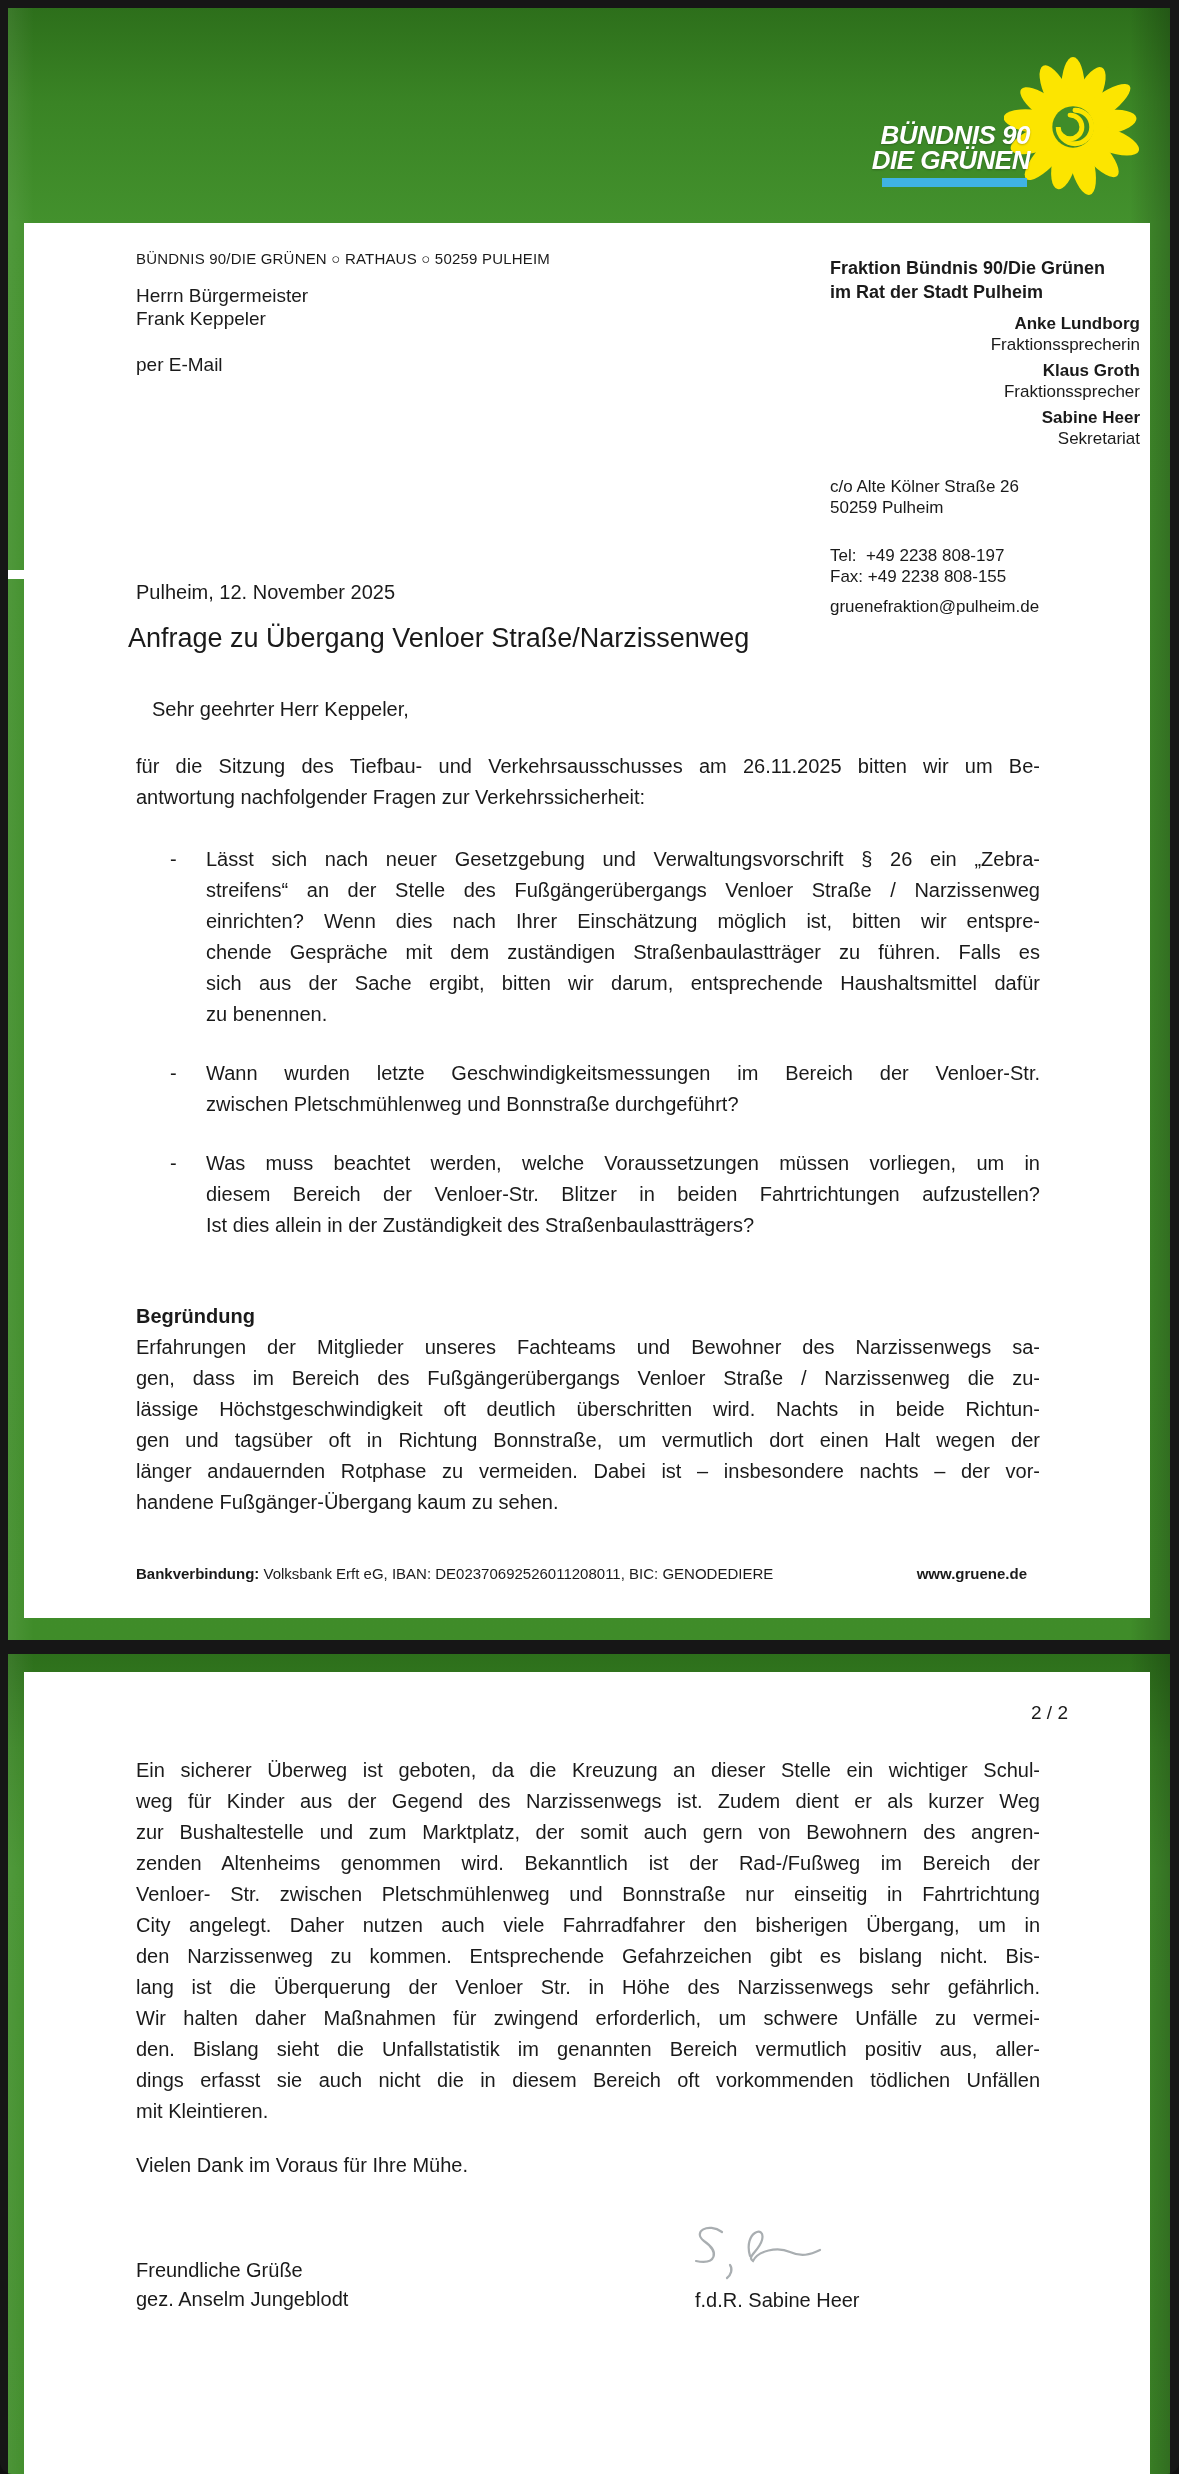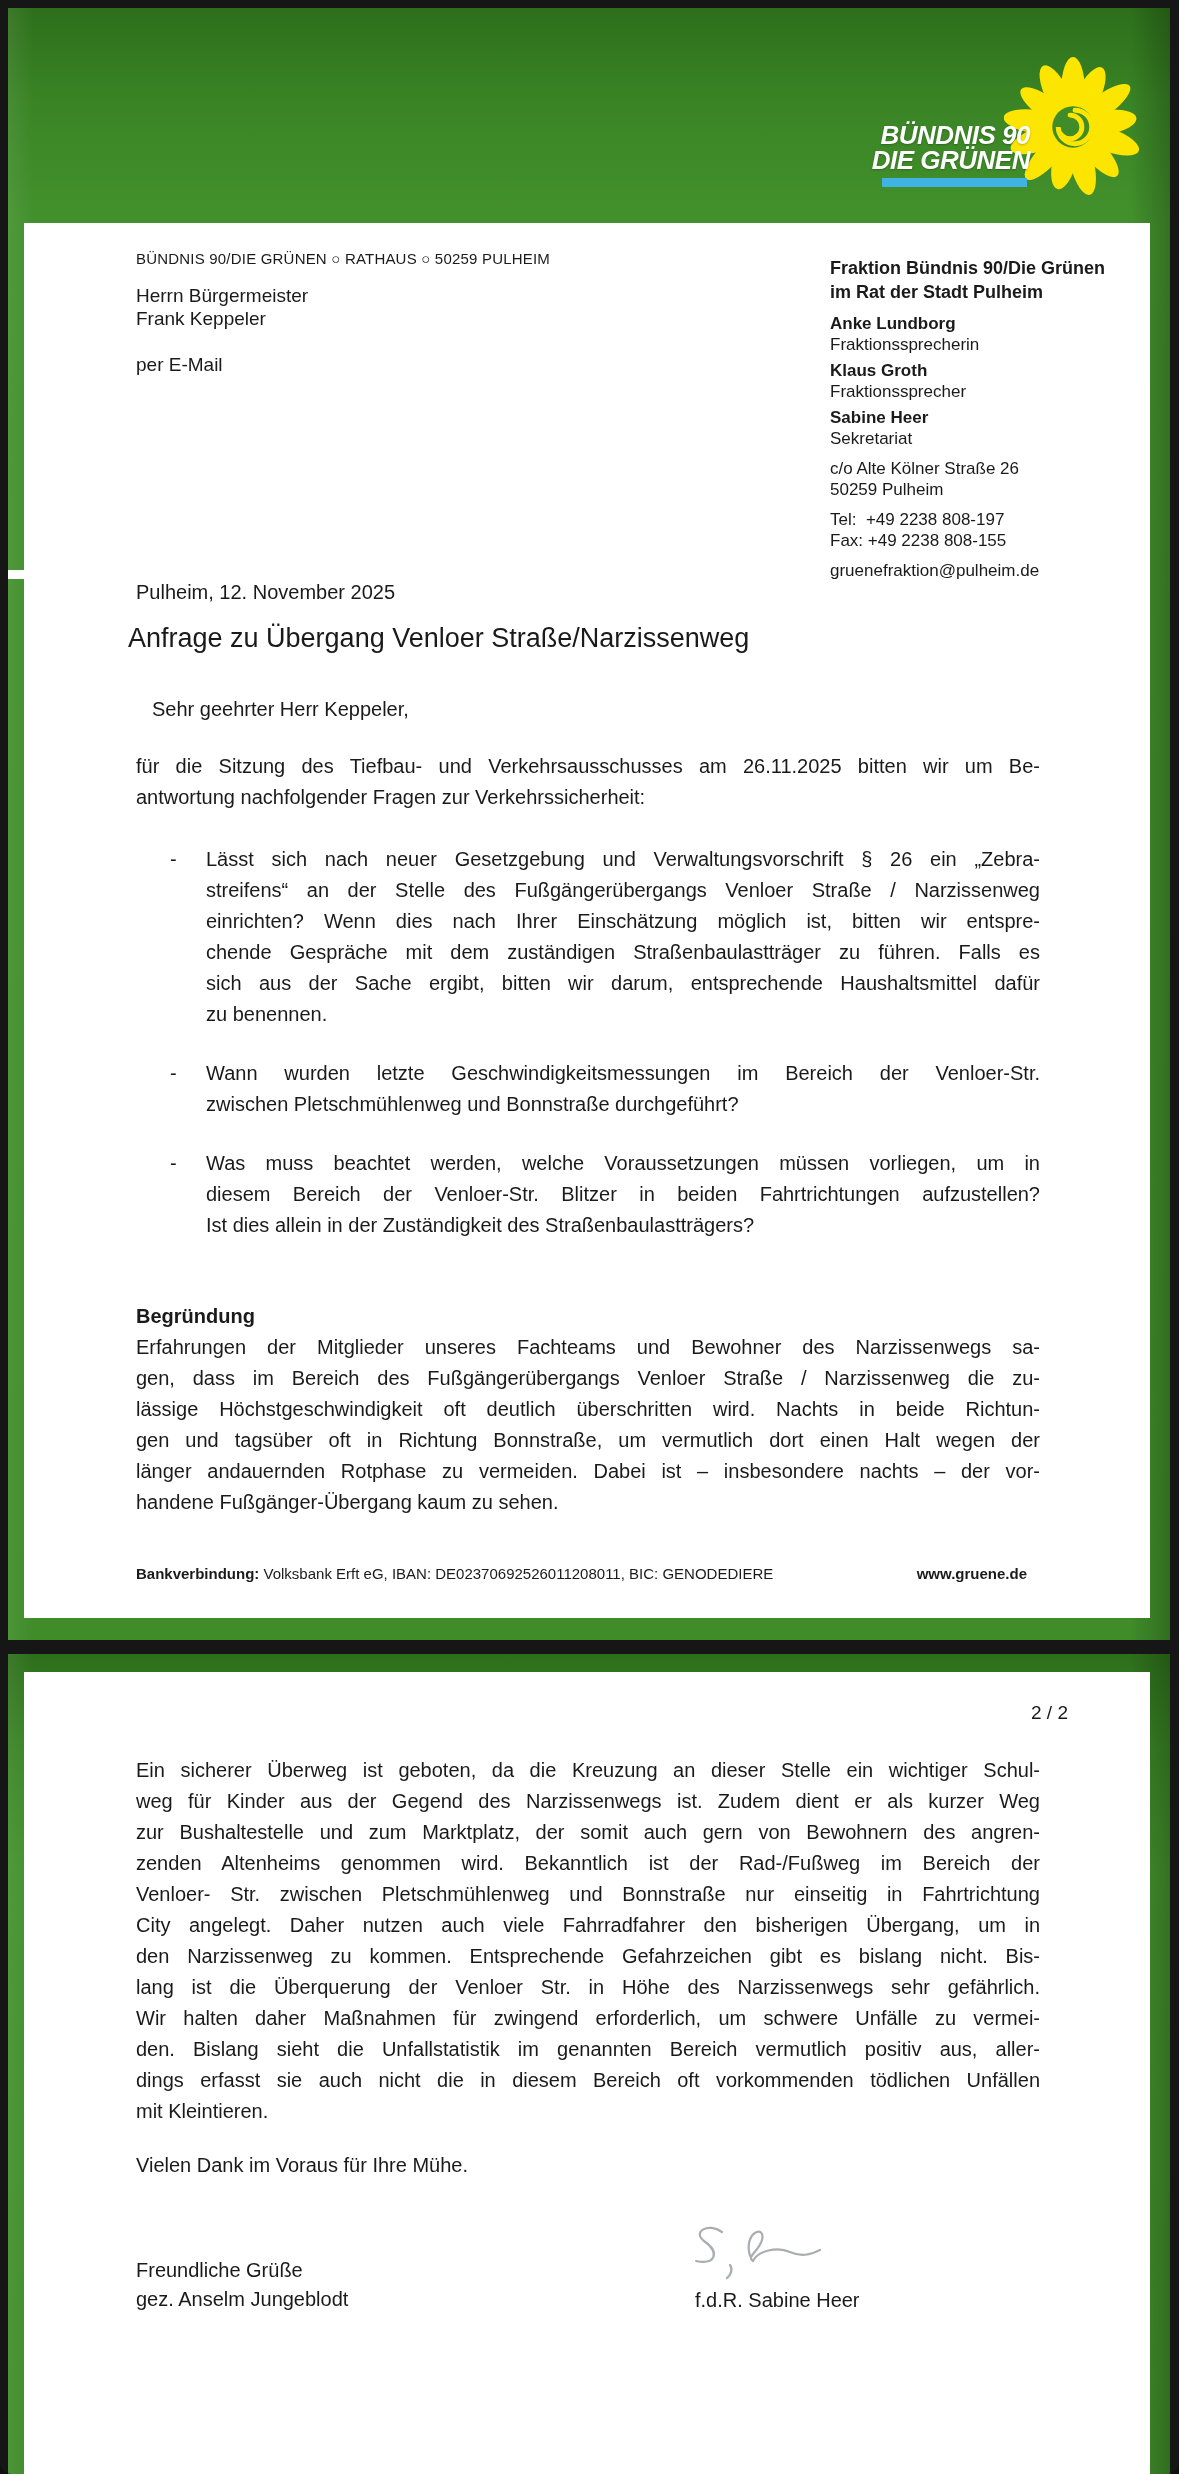--- a/index.html
+++ b/index.html
@@ -56,22 +56,22 @@
   .reason { top:1078px; left:112px; width:904px; }
   .p1footer {
     top:1342px; left:112px; width:904px; font-size:15px;
     display:flex; justify-content:space-between; align-items:baseline;
   }
   .p1footer .website { padding-right:13px; }
 
   
   .contact { top:33px; left:806px; width:310px; font-size:17px; line-height:21px; }
   .c-title { font-size:18px; line-height:24px; margin-bottom:9px; }
-  .c-group { margin-bottom:5px; }
-  .c-addr, .c-phone { margin-top:9px; }
+  .c-group { margin-bottom:5px;text-align:right; }
+  .c-addr, .c-phone { margin-top:27px; }
   .c-mail { margin-top:9px; }
 
   
   .pagenum { top:30px; right:82px; font-size:19px; }
   .p2body { top:83px; left:112px; width:904px; }
   .thanks { top:478px; left:112px; }
   .signature { top:548px; left:660px; }
   .closing { top:584px; left:112px; line-height:29px; }
   .signedby { top:613px; left:671px; }
 </style>

